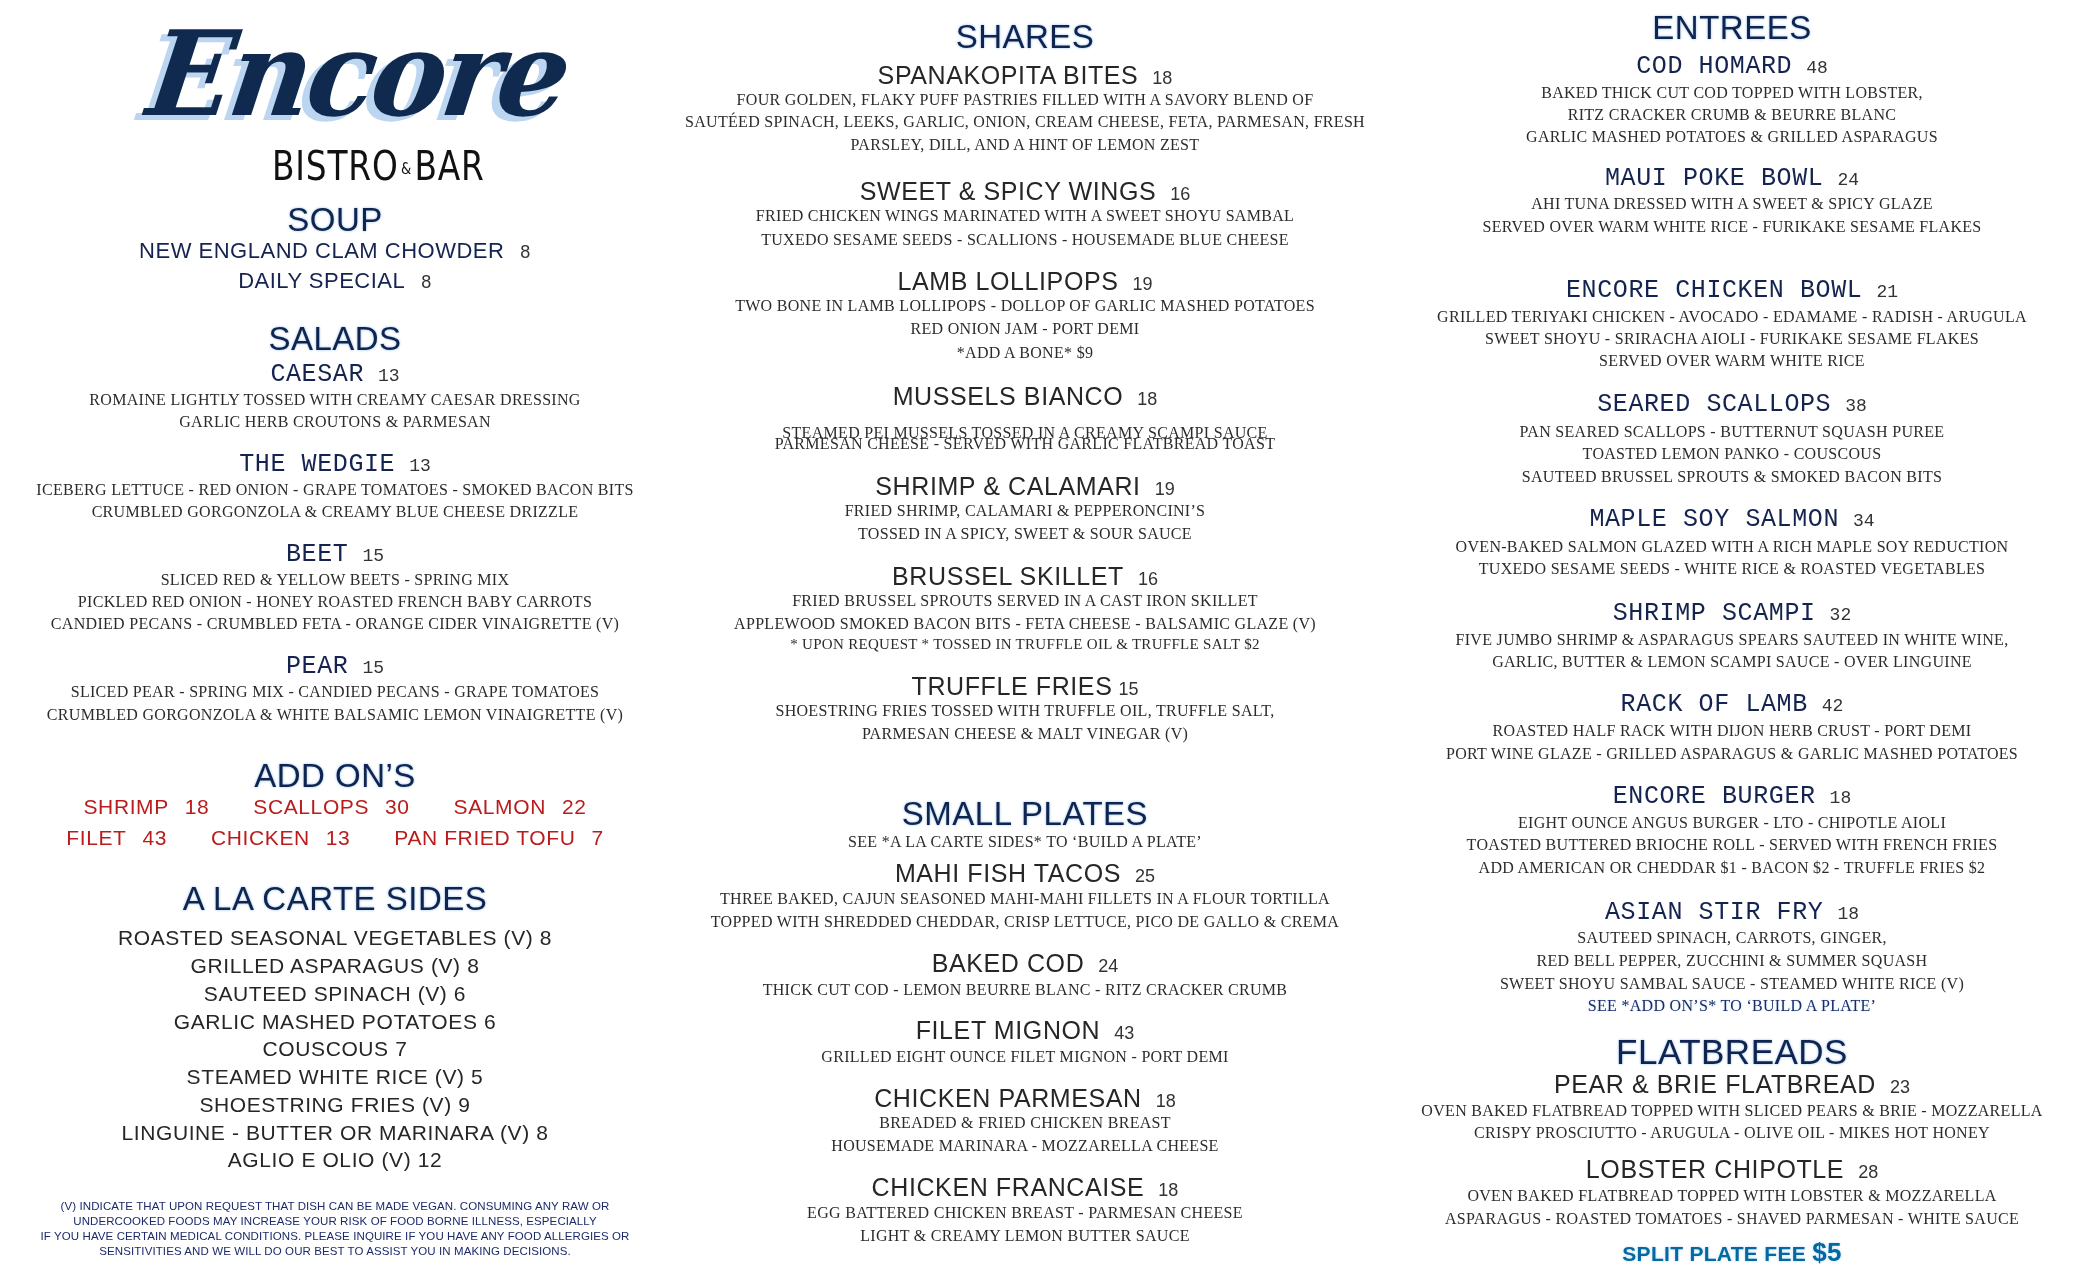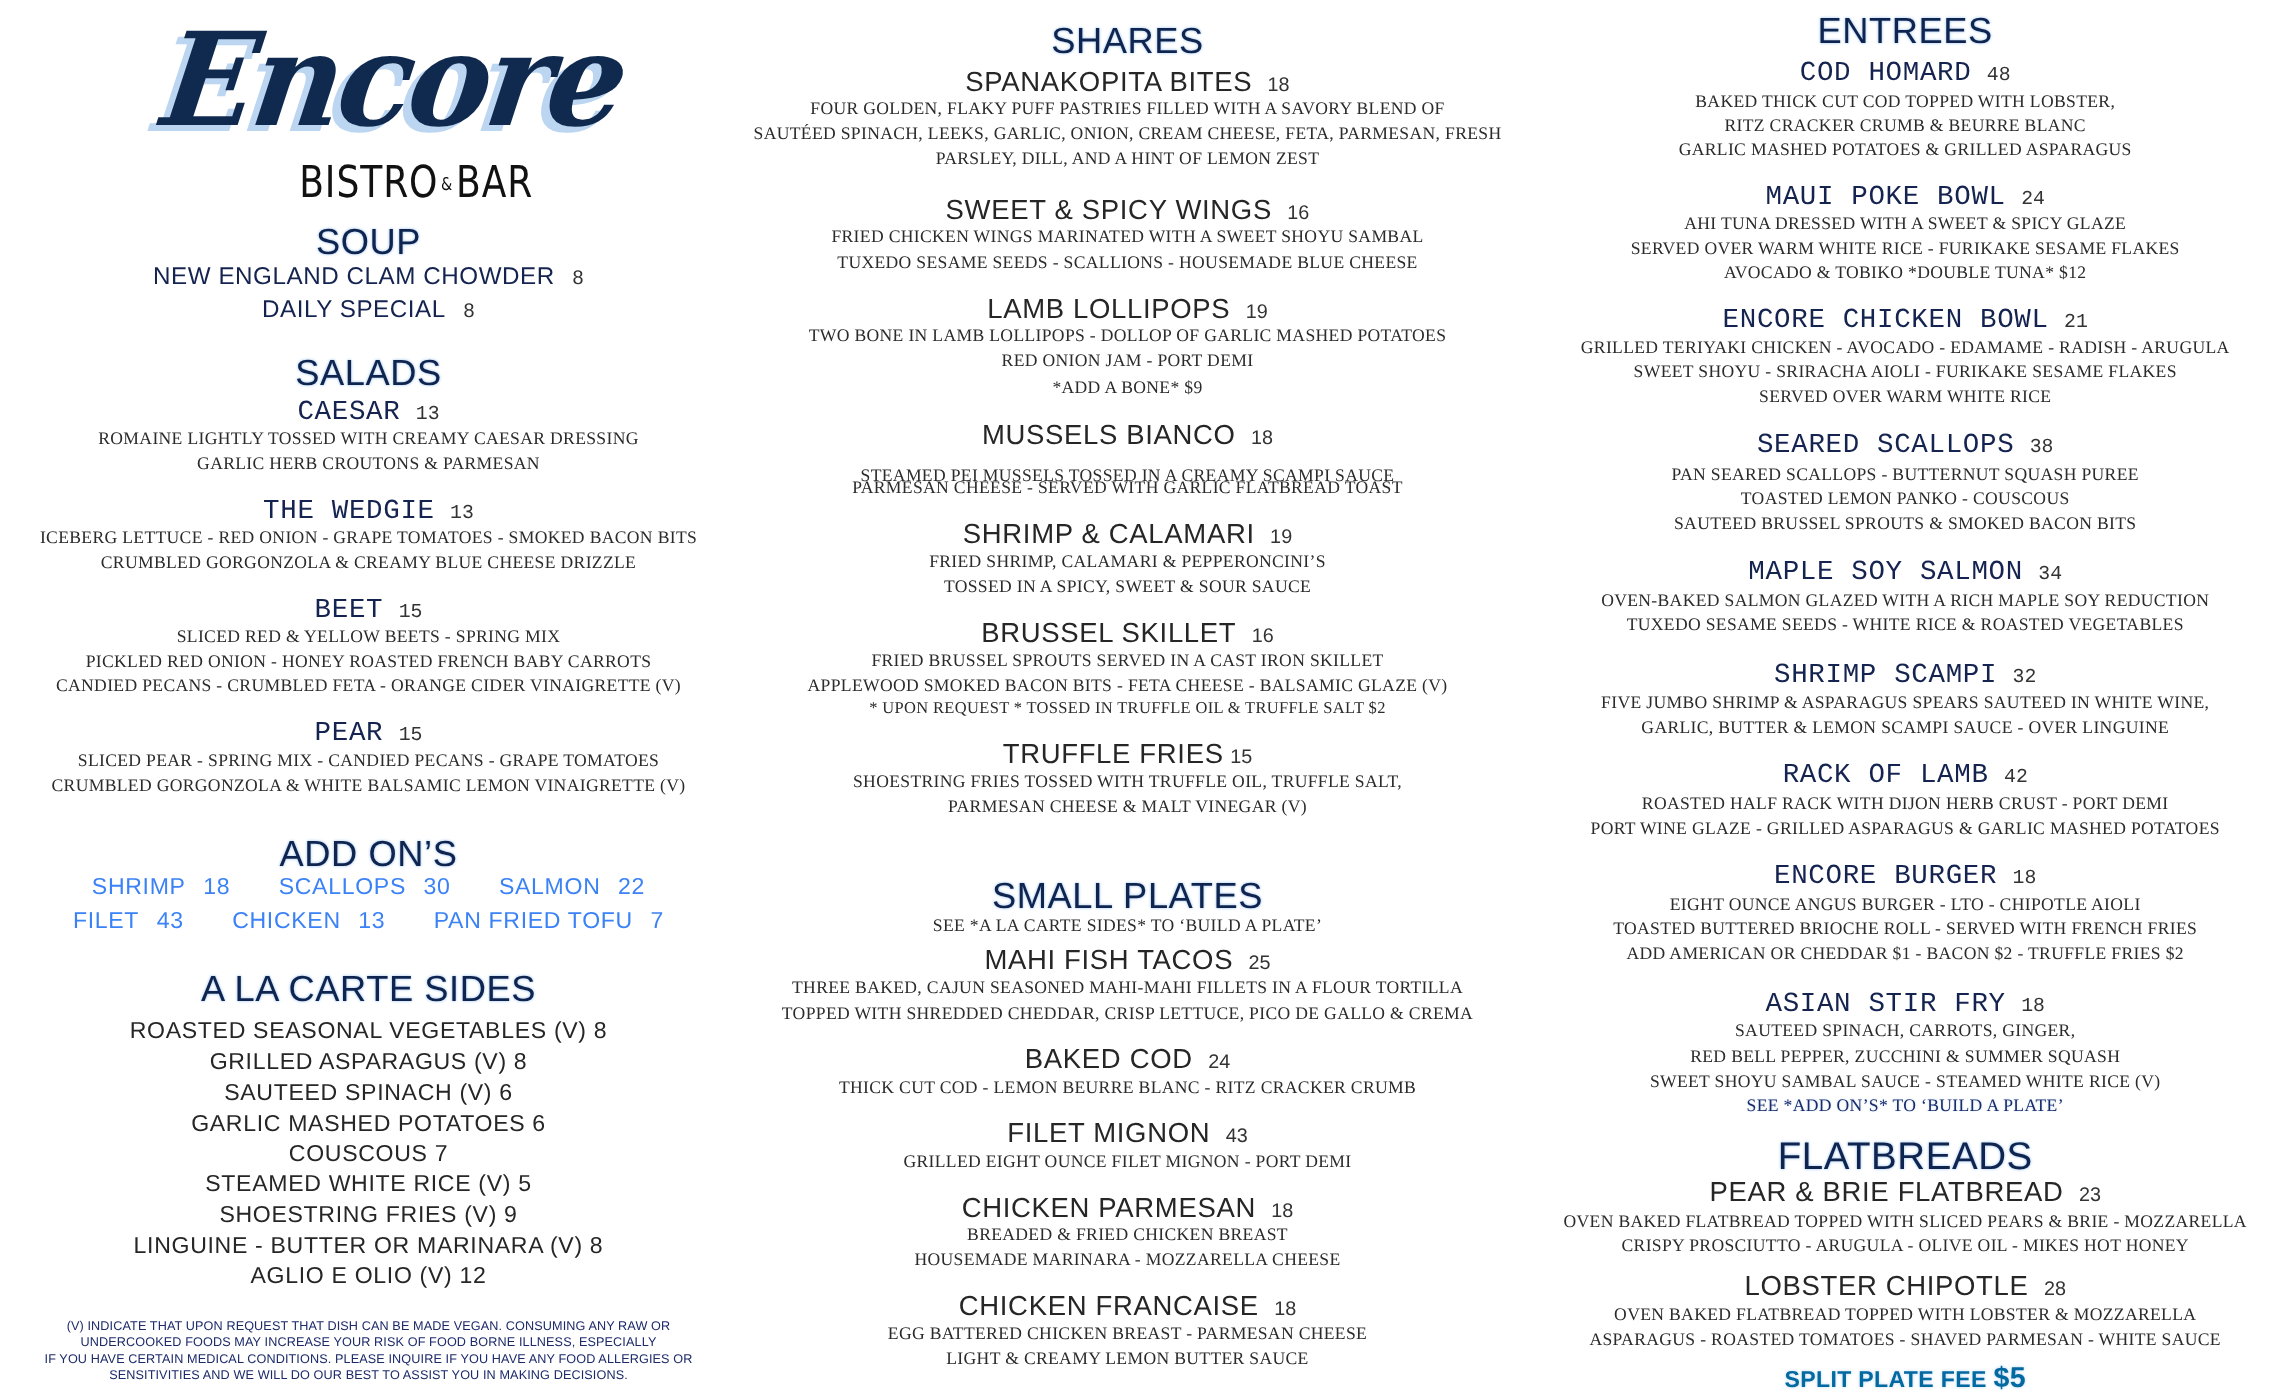--- a/index.html
+++ b/index.html
@@ -14,21 +14,21 @@
          text-shadow:0 0 3px #bcd6f2, 0 0 2px #bcd6f2; }
   .ttl { font-family:"Liberation Sans","DejaVu Sans",sans-serif; font-size:25px; letter-spacing:0.6px; }
   .ttl.navy { color:#14234f;font-family:Liberation Mono, monospace; }
   .ttl.dark { color:#262626; }
   .ttl .price { font-size:18px; margin-left:14px; color:#333; letter-spacing:0; }
   .ttl.navy .price { color:#333; }
   .desc { font-size:16px; letter-spacing:0.3px; color:#2b2b2b; text-transform:uppercase; font-variant:small-caps; }
   .side { font-family:"Liberation Sans","DejaVu Sans",sans-serif; font-size:21px; color:#262626; letter-spacing:0.6px; }
   .soupitem { font-family:"Liberation Sans","DejaVu Sans",sans-serif; font-size:22px; color:#14234f; letter-spacing:0.5px; }
   .soupitem .price { color:#333; font-size:18px; margin-left:16px; }
-  .addon { font-family:"Liberation Sans","DejaVu Sans",sans-serif; font-size:21px; color:#3b82f6; letter-spacing:0.6px; }
+  .addon { font-family:"Liberation Sans","DejaVu Sans",sans-serif; font-size:21px; color:#b91c1c; letter-spacing:0.6px; }
   .addon span.g { margin:0 22px; }
   .addon span.p { margin-left:16px; }
   .foot { font-family:"Liberation Sans","DejaVu Sans",sans-serif; font-size:11.5px; color:#1c2a6a; letter-spacing:0.1px; }
   .note { font-size:16px; color:#1a2d6b; letter-spacing:0.3px; text-shadow:0 0 2px #c7dcf5; }
   .split { font-family:"Liberation Sans","DejaVu Sans",sans-serif; font-size:21px; color:#0369a1; font-weight:bold; letter-spacing:0.3px; text-shadow:0 0 3px #bcd6f2; }
   .split .amt { font-size:26px; }
   
   #logo { position:absolute; left:150px; top:18px; width:360px; height:180px; }
   #logo .enc { position:absolute; left:0; top:0; font-family:"DejaVu Serif", serif; font-style:italic; font-weight:bold;
                font-size:112px; color:#0f2a4e; letter-spacing:-4px; line-height:1;
@@ -154,21 +154,20 @@
   <div class="ln sec" style="top:11px">ENTREES</div>
 
   <div class="ln ttl navy" style="top:54px"><span>COD HOMARD</span><span class="price">48</span></div>
   <div class="ln desc" style="top:85px">BAKED THICK CUT COD TOPPED WITH LOBSTER,</div>
   <div class="ln desc" style="top:107px">RITZ CRACKER CRUMB &amp; BEURRE BLANC</div>
   <div class="ln desc" style="top:129px">GARLIC MASHED POTATOES &amp; GRILLED ASPARAGUS</div>
 
   <div class="ln ttl navy" style="top:166px"><span>MAUI POKE BOWL</span><span class="price">24</span></div>
   <div class="ln desc" style="top:196px">AHI TUNA DRESSED WITH A SWEET &amp; SPICY GLAZE</div>
   <div class="ln desc" style="top:219px">SERVED OVER WARM WHITE RICE - FURIKAKE SESAME FLAKES</div>
-  <div class="ln desc" style="top:241px">AVOCADO &amp; TOBIKO  *DOUBLE TUNA*  $12</div>
 
   <div class="ln ttl navy" style="top:278px"><span>ENCORE CHICKEN BOWL</span><span class="price">21</span></div>
   <div class="ln desc" style="top:309px">GRILLED TERIYAKI CHICKEN - AVOCADO - EDAMAME - RADISH - ARUGULA</div>
   <div class="ln desc" style="top:331px">SWEET SHOYU - SRIRACHA AIOLI - FURIKAKE SESAME FLAKES</div>
   <div class="ln desc" style="top:353px">SERVED OVER WARM WHITE RICE</div>
 
   <div class="ln ttl navy" style="top:392px"><span>SEARED SCALLOPS</span><span class="price">38</span></div>
   <div class="ln desc" style="top:424px">PAN SEARED SCALLOPS - BUTTERNUT SQUASH PUREE</div>
   <div class="ln desc" style="top:446px">TOASTED LEMON PANKO - COUSCOUS</div>
   <div class="ln desc" style="top:469px">SAUTEED BRUSSEL SPROUTS &amp; SMOKED BACON BITS</div>

